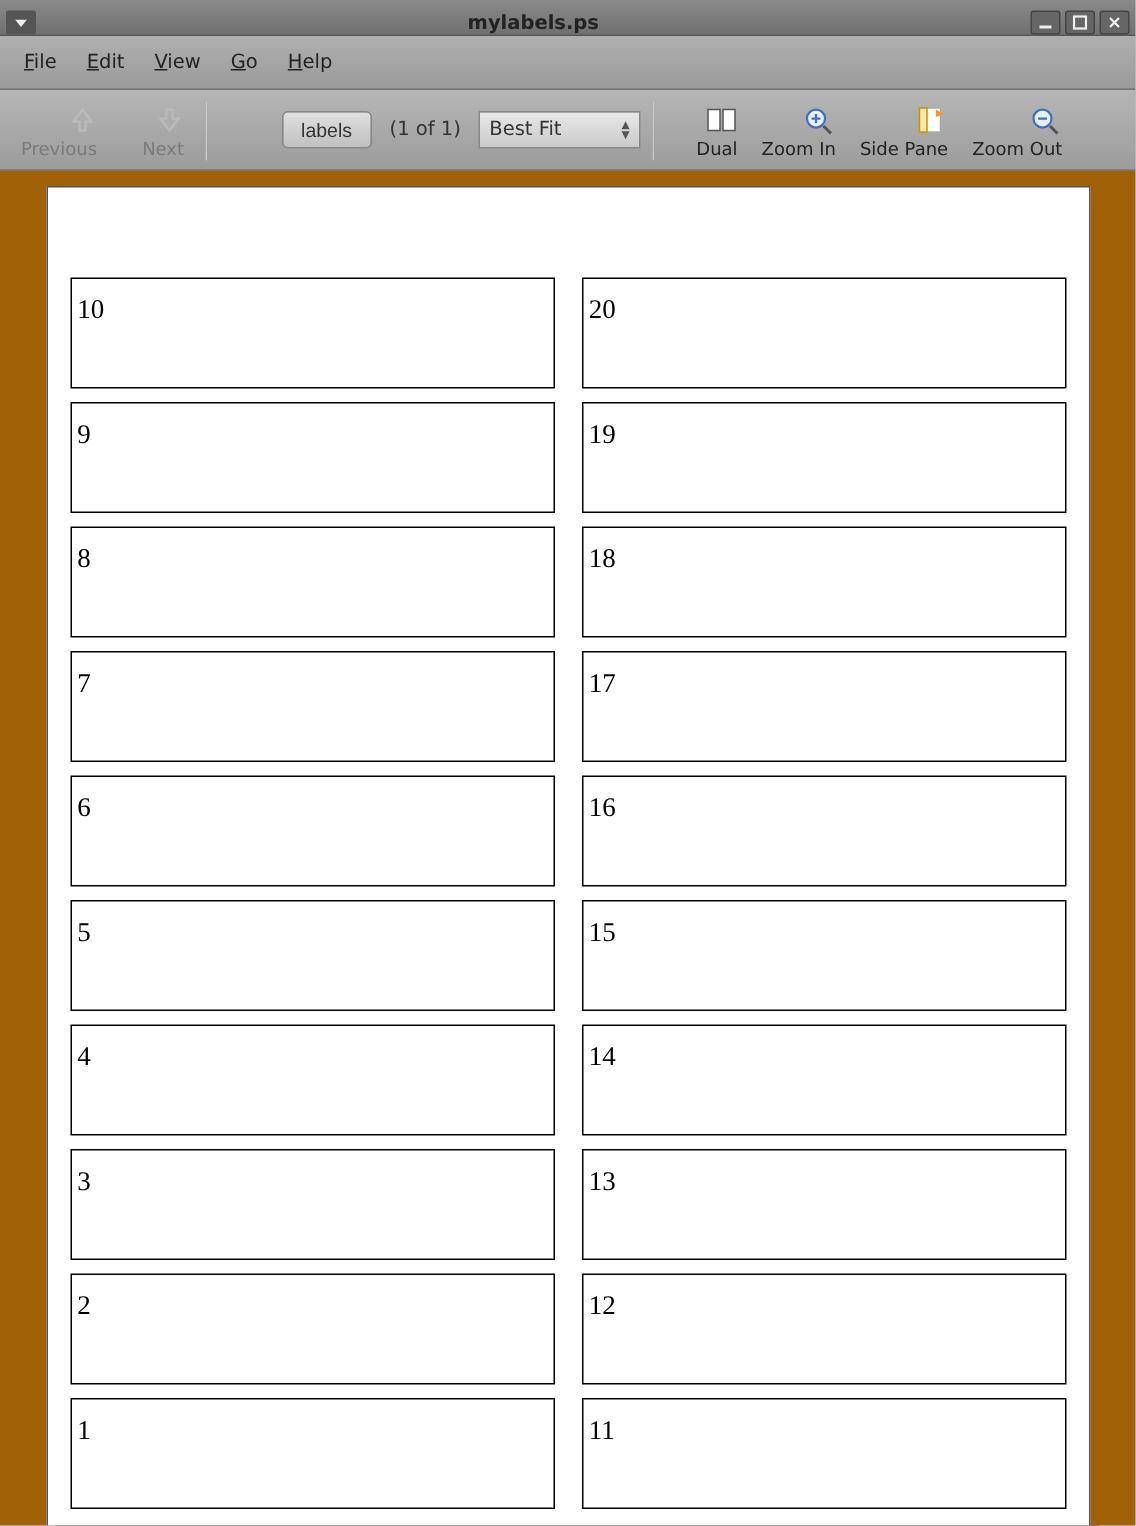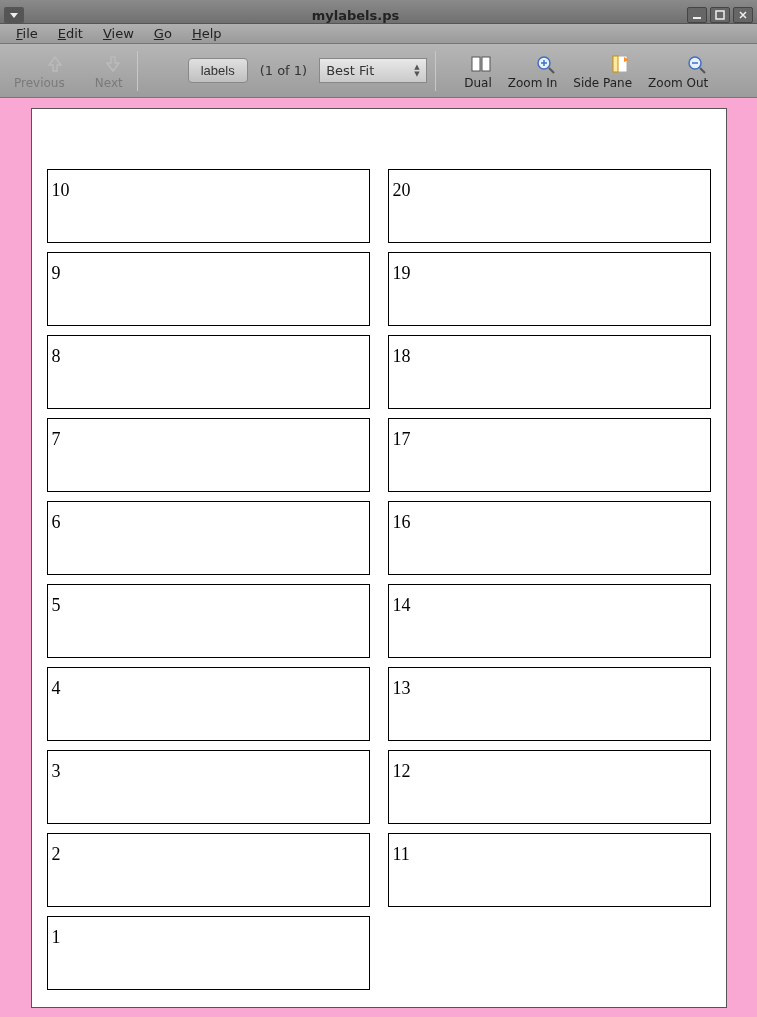--- a/index.html
+++ b/index.html
@@ -49,23 +49,24 @@
   border: 1px solid #444;
   border-radius: 2px;
   display: flex;
   align-items: center;
   justify-content: center;
   color: #eee;
   font-size: 11px;
   cursor: pointer;
 }
 .menubar {
-  height: 20px;
+  height: 36px;
   background: linear-gradient(to bottom, #b0b0b0, #9a9a9a);
   display: flex;
+  align-items: center;
   padding: 0 8px;
   gap: 4px;
   border-bottom: 1px solid #777;
 }
 .menu-item {
   padding: 2px 8px;
   cursor: pointer;
   color: #222;
 }
 .menu-item .ul { text-decoration: underline; }
@@ -126,21 +127,21 @@
 }
 .zoom-spin {
   display: flex;
   flex-direction: column;
   font-size: 7px;
   line-height: 7px;
   color: #555;
 }
 .viewport {
   flex: 1;
-  background: #f9a8d4;
+  background: #a16207;
   padding: 10px 15px 0 15px;
   display: flex;
   justify-content: center;
   overflow: hidden;
 }
 .page-shadow {
   position: relative;
 }
 .page-shadow::after {
   content: "";
@@ -297,20 +298,21 @@
         <div class="label-cell">3</div>
         <div class="label-cell">2</div>
         <div class="label-cell">1</div>
       </div>
       <div class="label-col">
         <div class="label-cell">20</div>
         <div class="label-cell">19</div>
         <div class="label-cell">18</div>
         <div class="label-cell">17</div>
         <div class="label-cell">16</div>
+        <div class="label-cell">15</div>
         <div class="label-cell">14</div>
         <div class="label-cell">13</div>
         <div class="label-cell">12</div>
         <div class="label-cell">11</div>
       </div>
     </div>
   </div>
 </div>
 
 </body></html>

